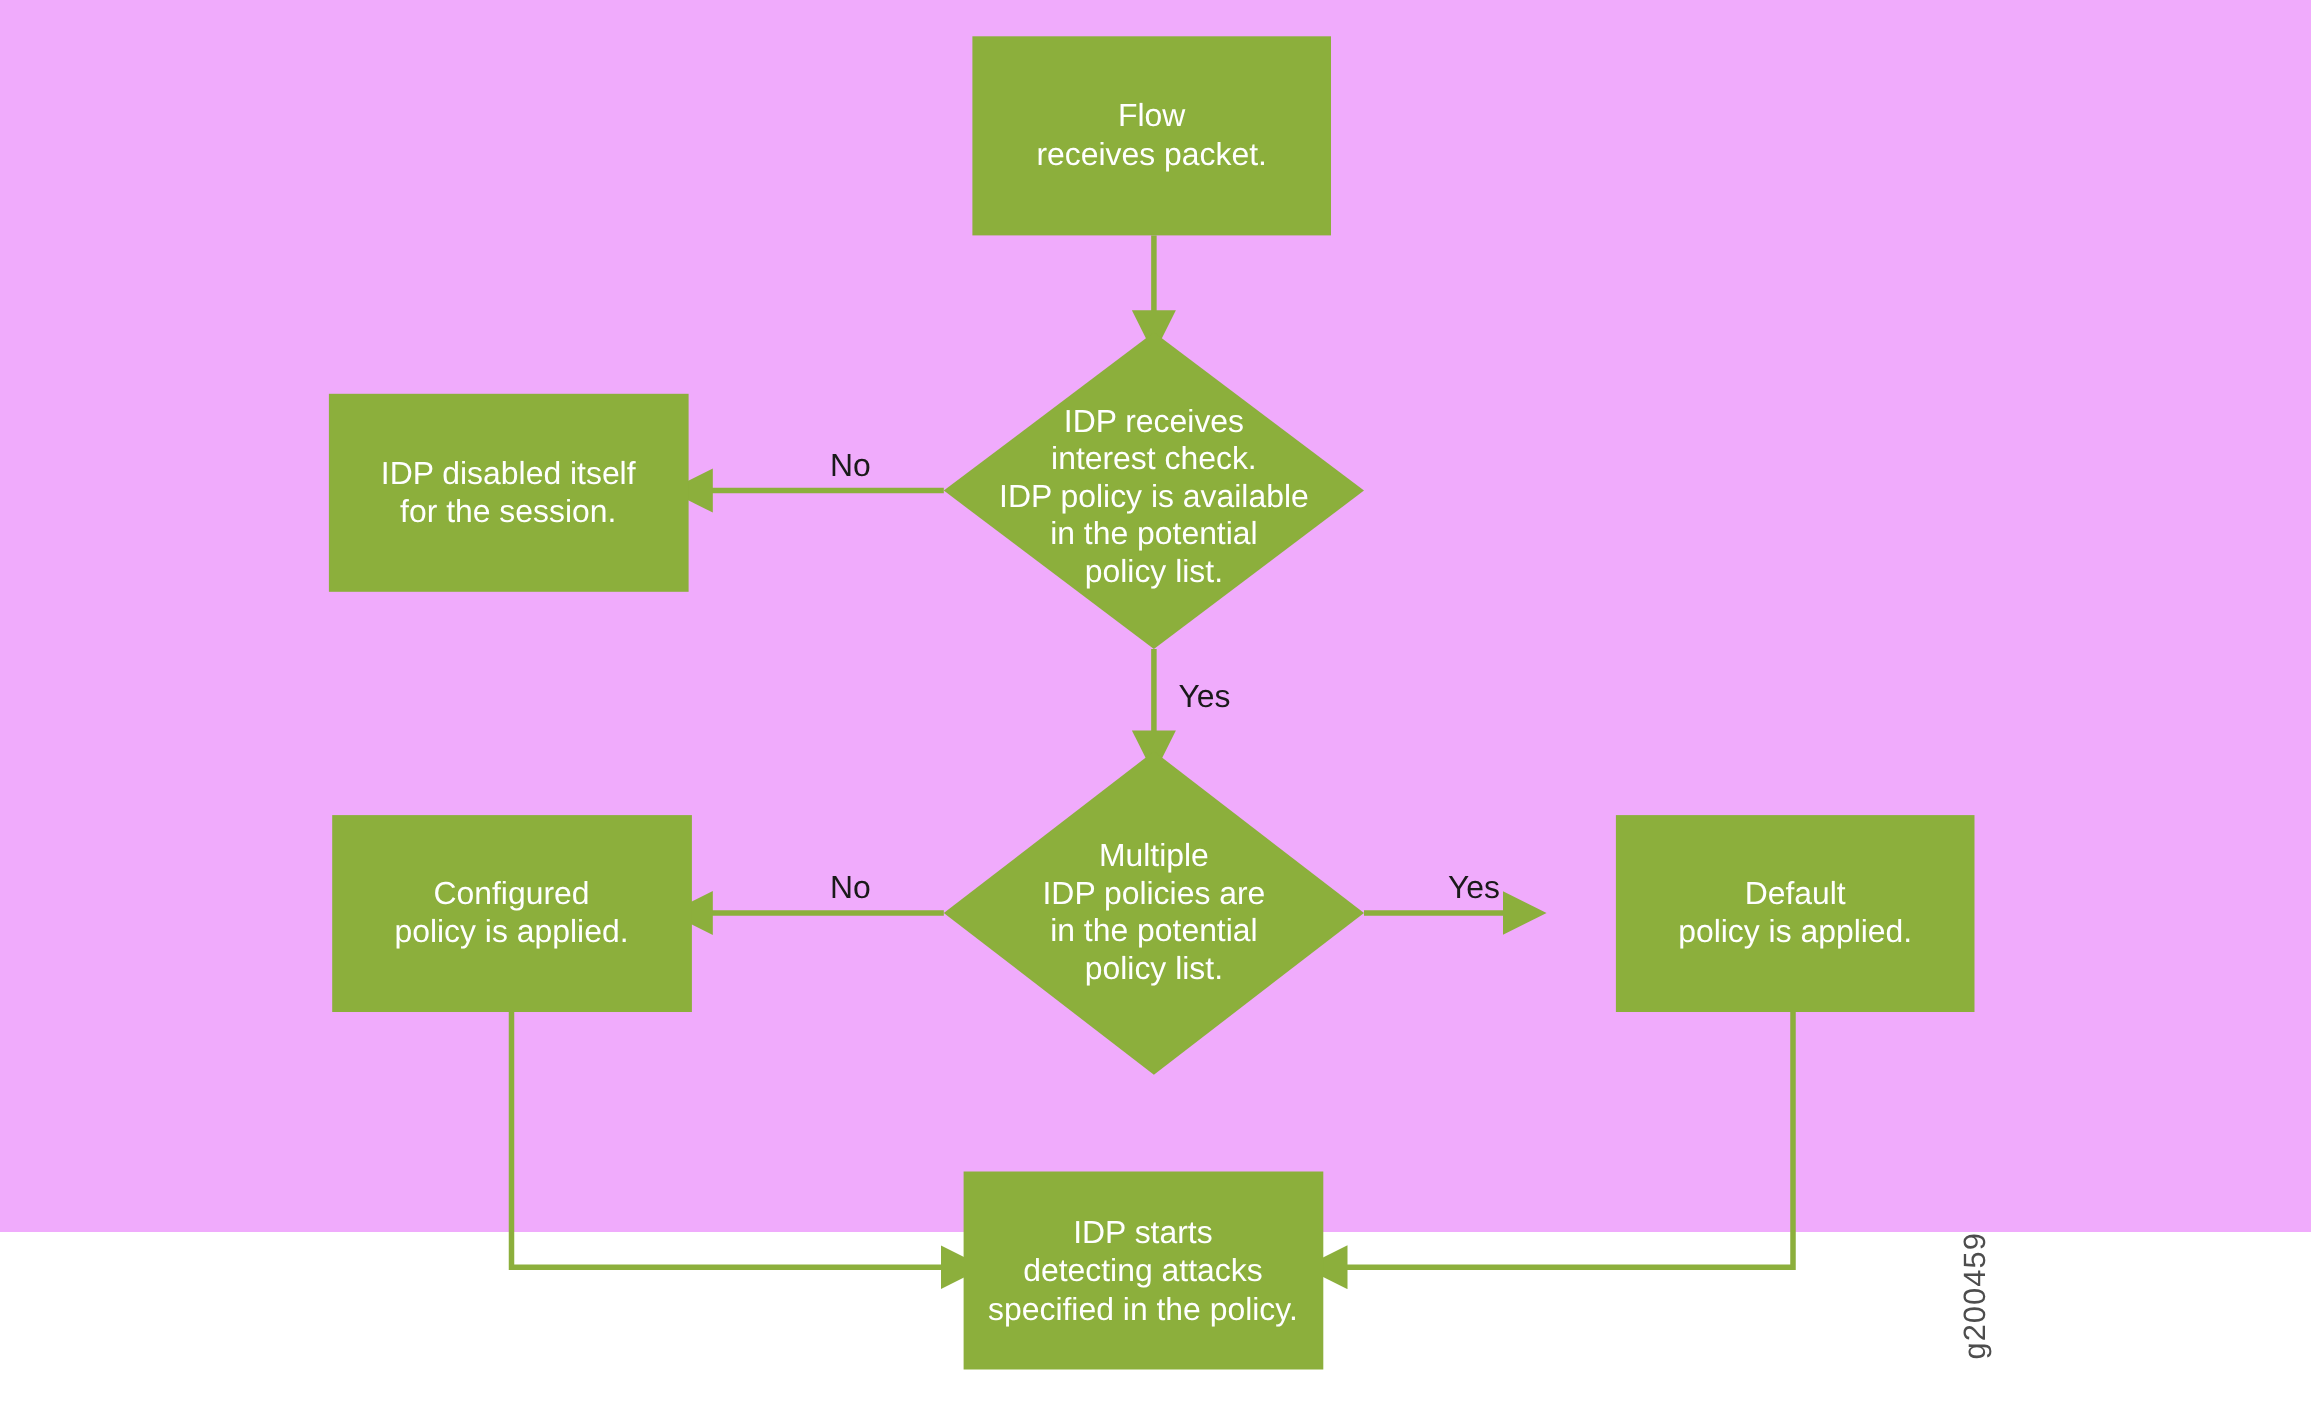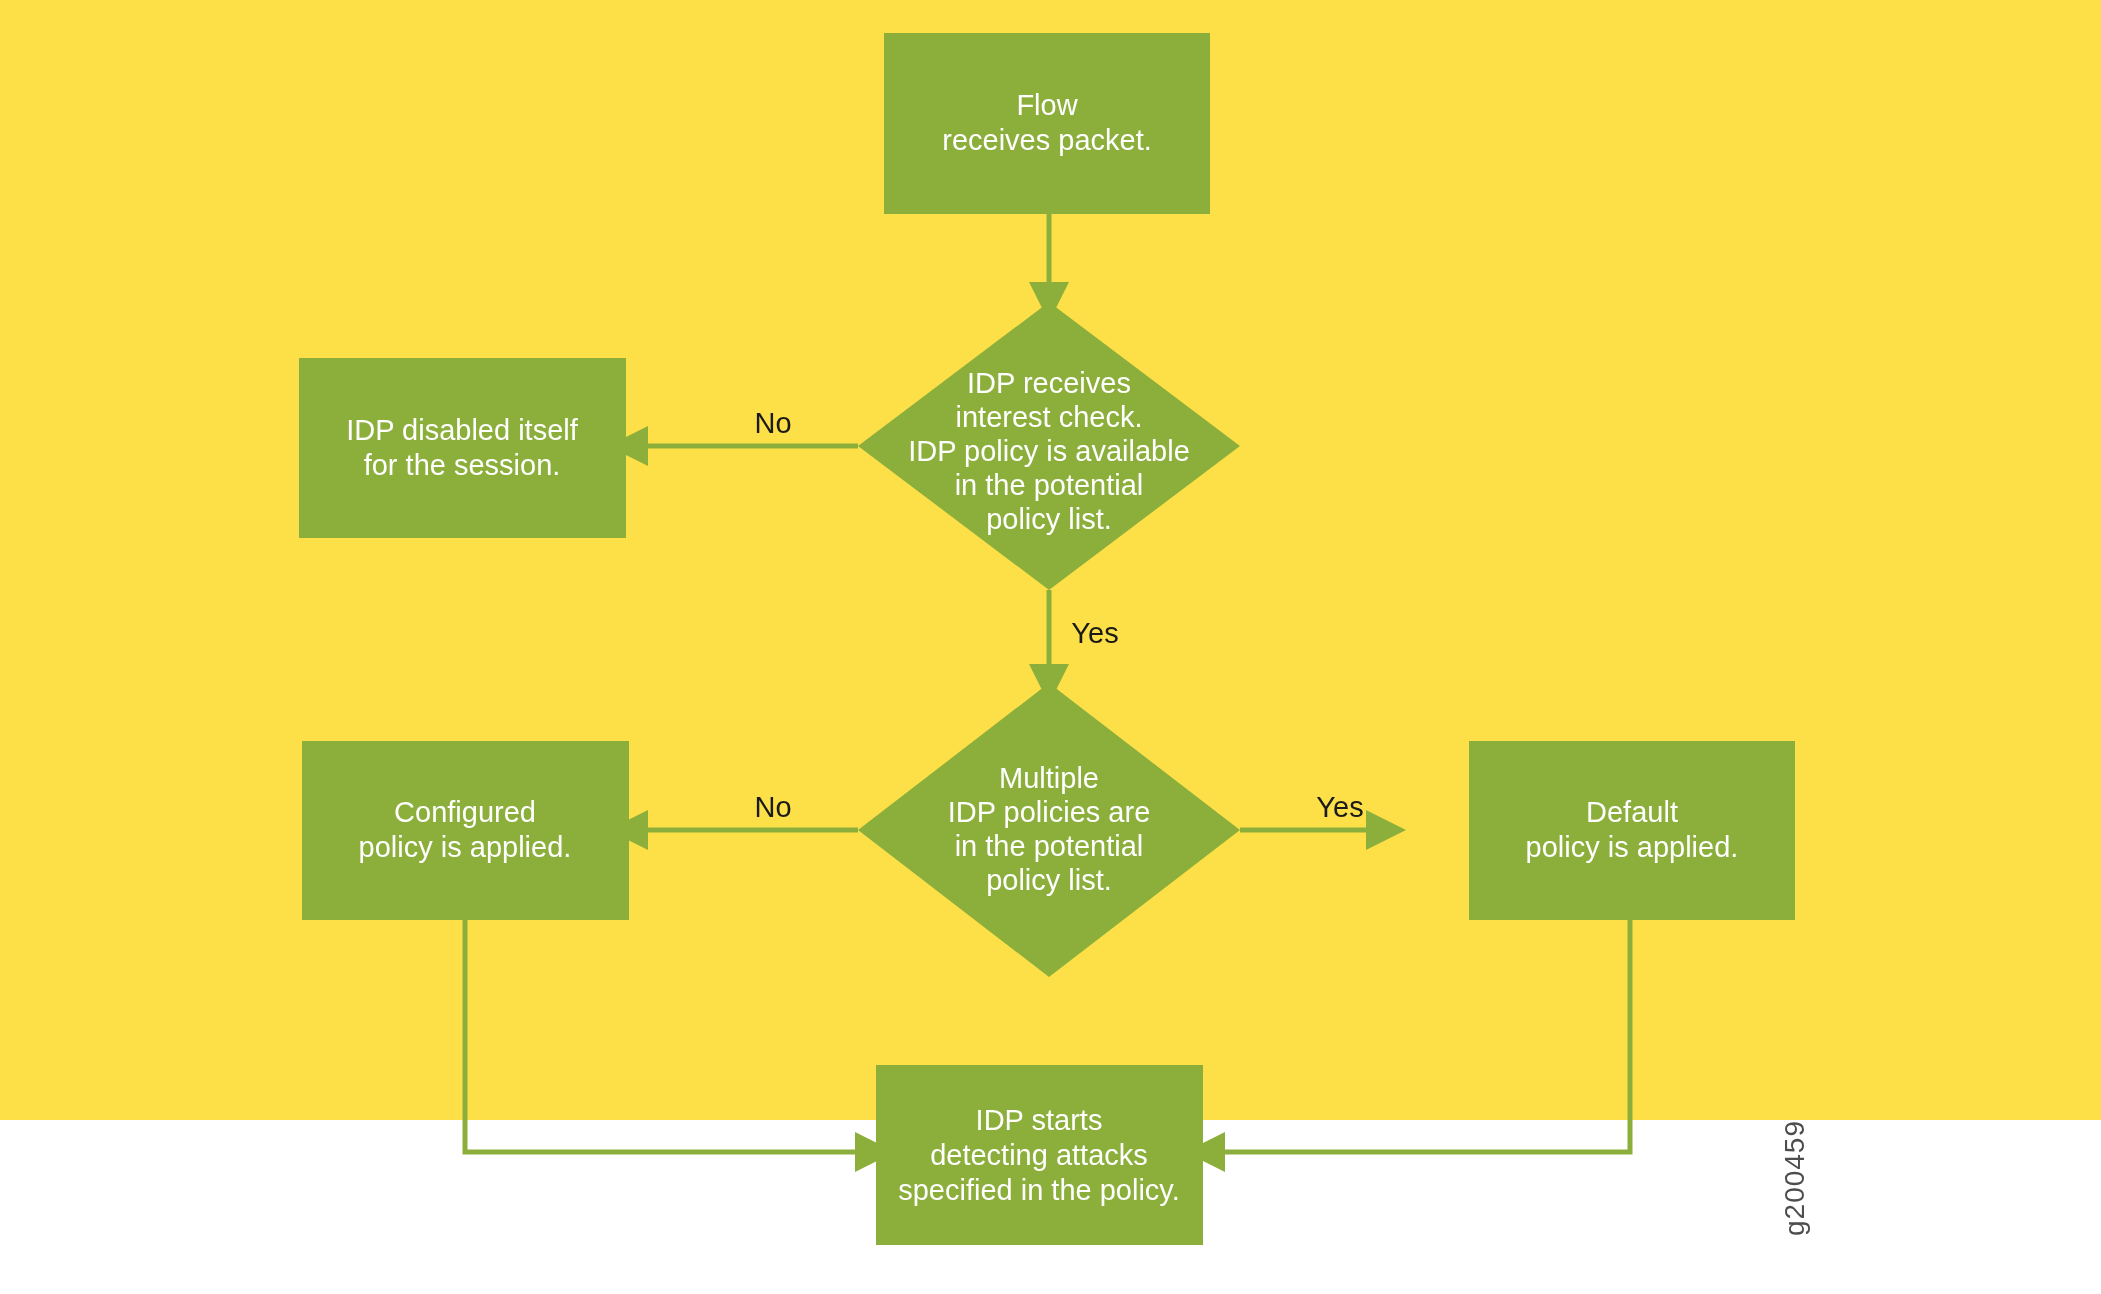--- a/index.html
+++ b/index.html
@@ -10,21 +10,21 @@
   body {
     width: 2101px;
     height: 1294px;
     overflow: hidden;
     font-family: "Liberation Sans", sans-serif;
   }
   #canvas {
     position: relative;
     width: 2101px;
     height: 1120px;
-    background: #fde047;
+    background: #f0abfc;
   }
   svg#flow {
     position: absolute;
     top: 0;
     left: 0;
     width: 2101px;
     height: 1294px;
   }
   .node-text {
     fill: #ffffff;

